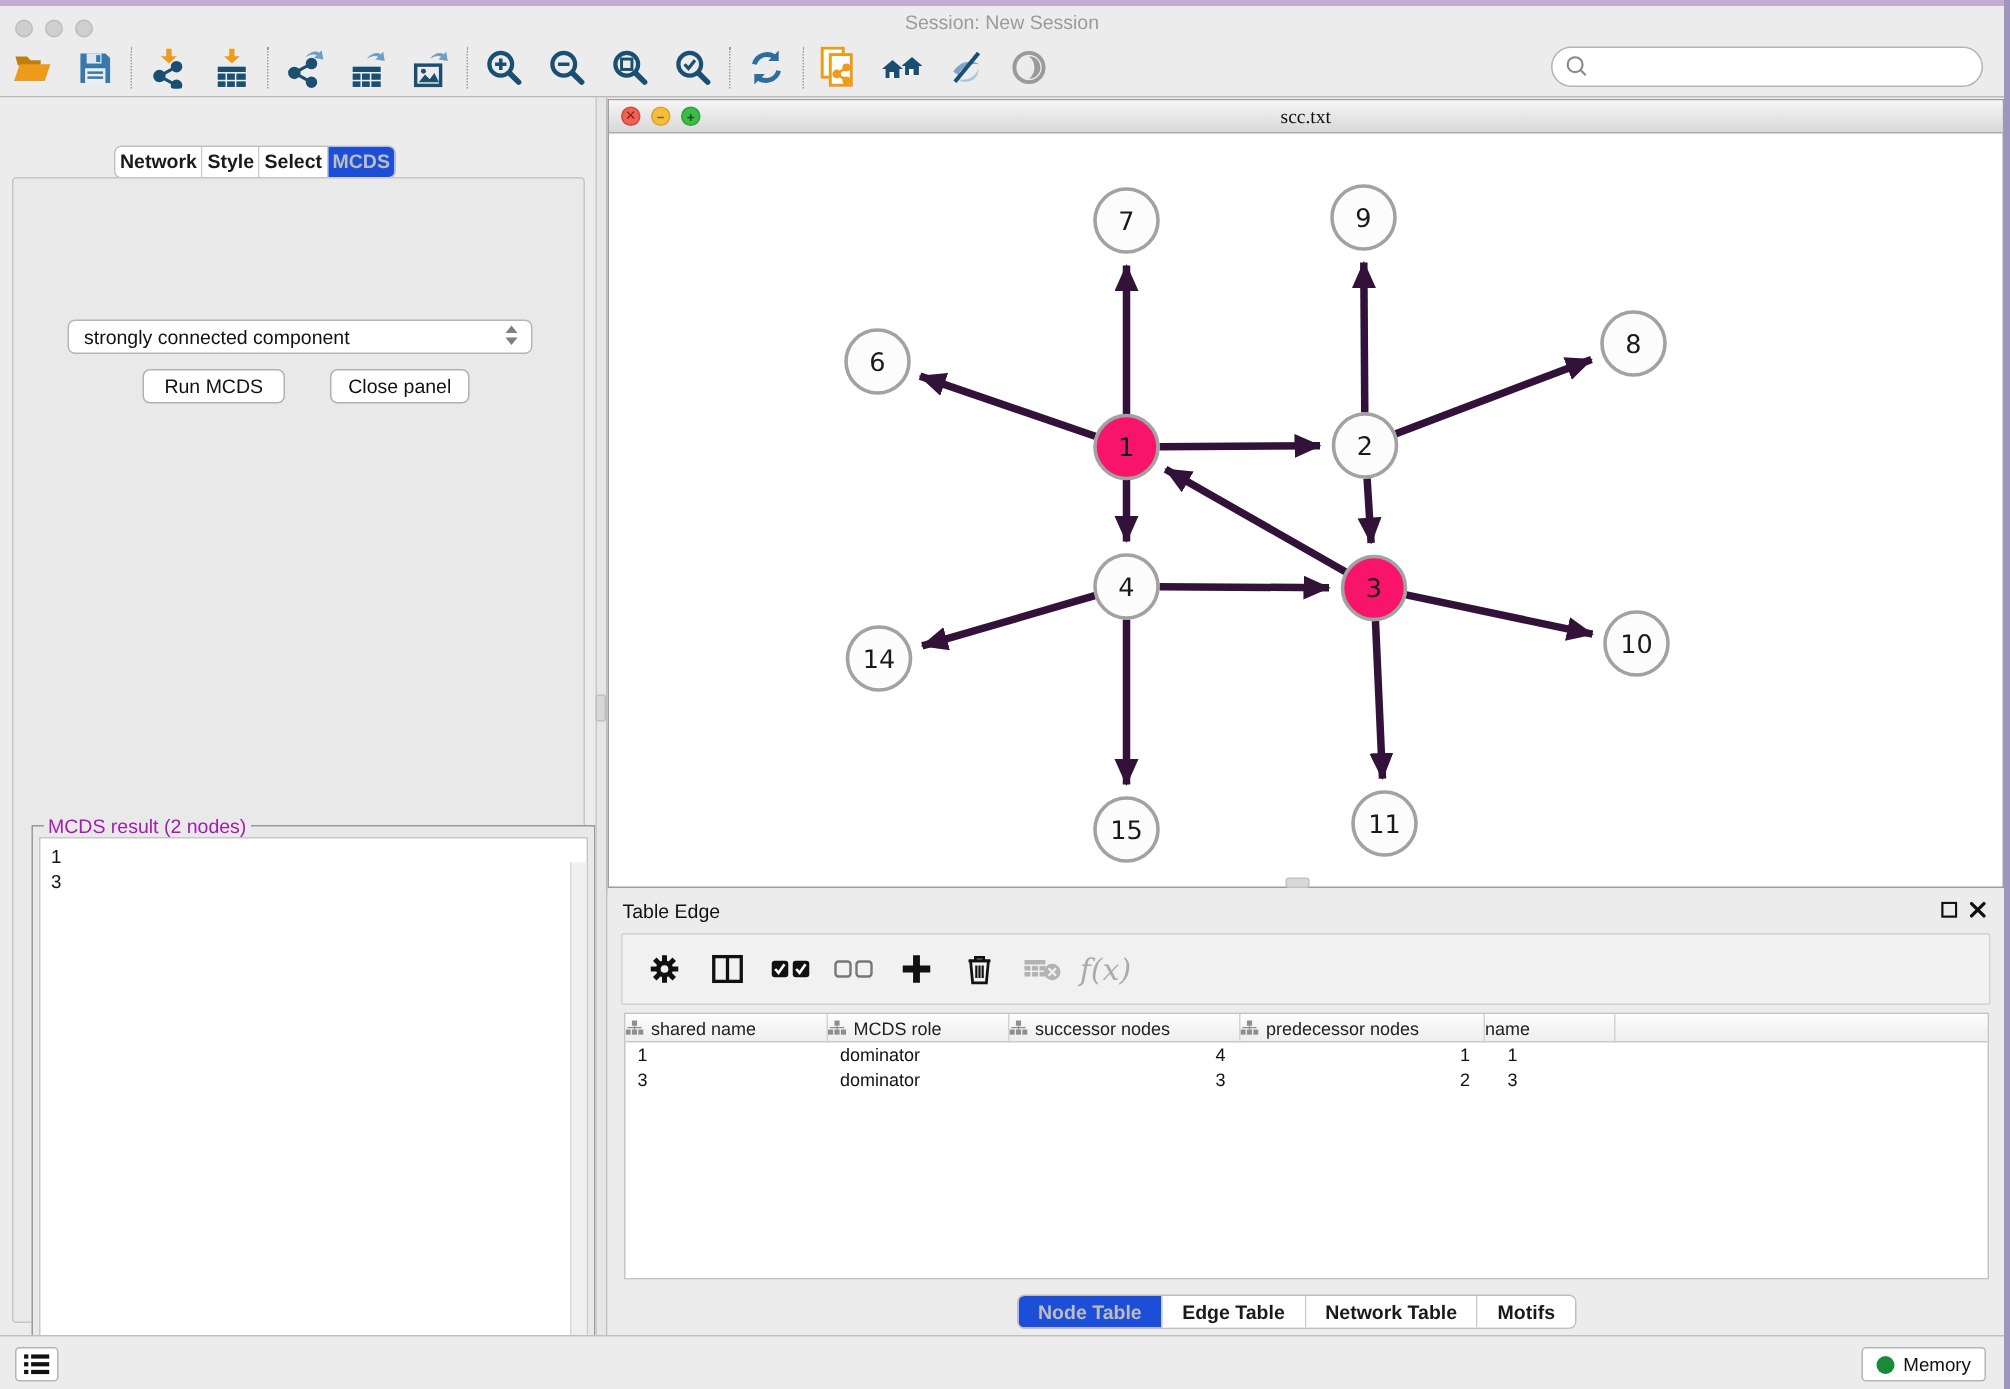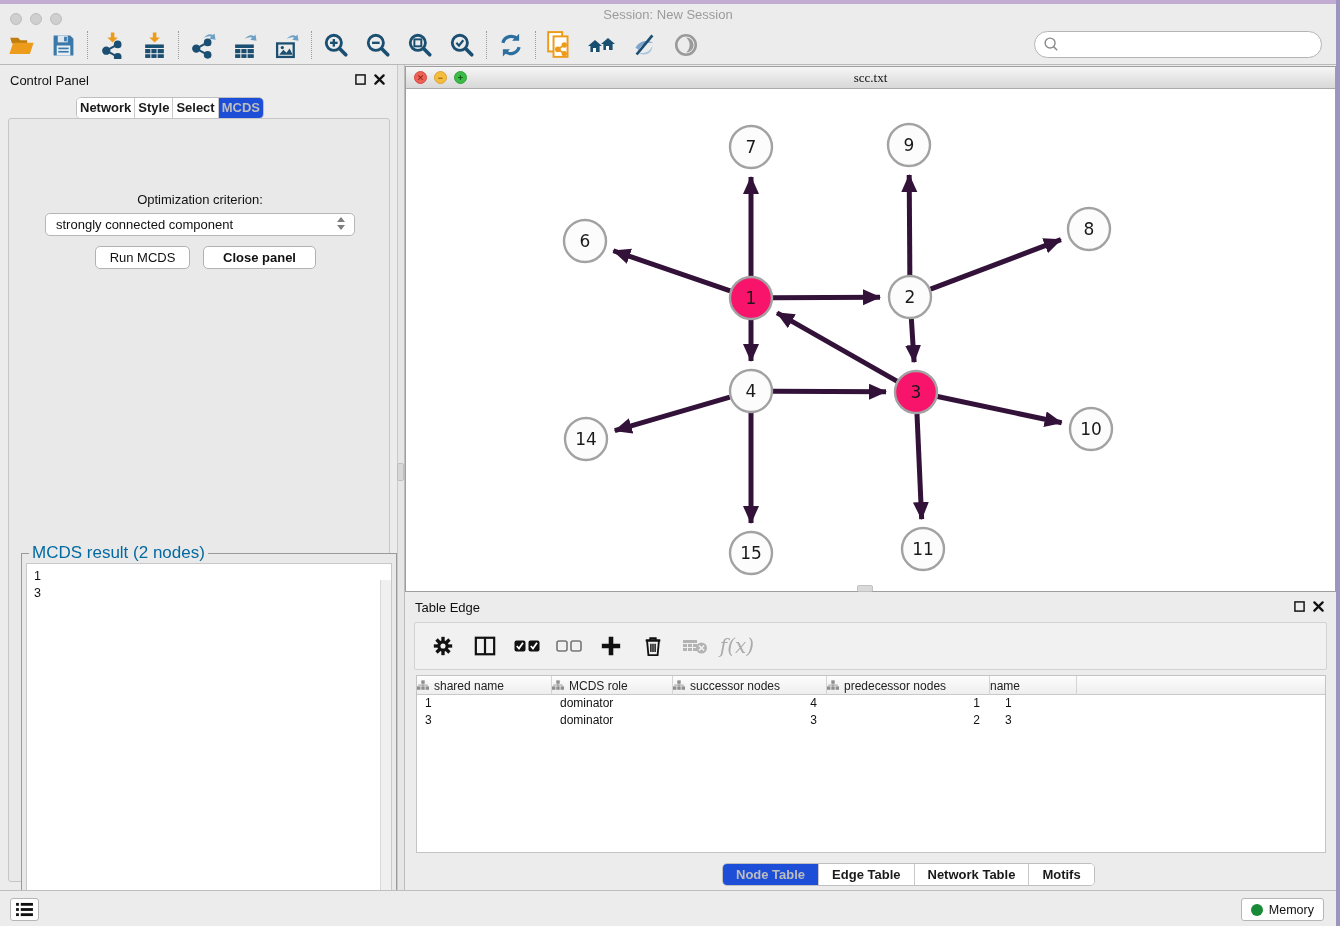--- a/index.html
+++ b/index.html
@@ -38,23 +38,23 @@
   .tabbar .tab.sel { background:#1d4ed8; color:#BDBDBD; }
   #cp-tabs { left:76px; top:32px; }
   #cp-body { left:8px; top:53px; width:382px; height:764px; background:#E9E9E9; border:1px solid #C6C6C6; border-radius:3px; }
   #opt-label { left:0; top:73px; width:382px; text-align:center; font-size:13px; color:#111; }
   #criterion-select { left:36px; top:94px; width:310px; height:23px; background:#FFF; border:1px solid #B6B6B6; border-radius:5px; font-size:13px; color:#111; line-height:21px; padding-left:10px; }
   #criterion-stepper { position:absolute; right:9px; top:3px; display:flex; flex-direction:column; gap:3px; }
   .tri-up { width:0;height:0;border-left:4px solid transparent;border-right:4px solid transparent;border-bottom:5px solid #7F7F7F; }
   .tri-dn { width:0;height:0;border-left:4px solid transparent;border-right:4px solid transparent;border-top:5px solid #7F7F7F; }
   .btn { background:#FFF; border:1px solid #B2B2B2; border-radius:5px; font-size:13px; color:#111; height:23px; line-height:21px; text-align:center; }
   #run-btn { left:86px; top:127px; width:95px; }
-  #closepanel-btn { left:194px; top:127px; width:113px;font-weight:bold; }
+  #closepanel-btn { left:211px; top:127px; width:93px; }
   #mcds-fieldset { left:12px; top:424px; width:376px; height:378px; border:1px solid #9A9A9A; background:#E9E9E9; padding:0 4px 4px 4px; }
-  #mcds-fieldset legend { font-size:17px; color:#0369a1; padding:0 3px; margin-left:3px; }
+  #mcds-fieldset legend { font-size:13px; color:#a21caf; padding:0 3px; margin-left:3px; }
   #mcds-textarea { width:100%; height:356px; background:#FFF; border:1px solid #C8C8C8; position:relative; font-size:12.5px; color:#111; padding:4px 0 0 7px; line-height:17px; white-space:pre; }
   #mcds-scrollbar { position:absolute; right:0; top:0; width:11px; height:100%; background:#F0F0F0; border-left:1px solid #D8D8D8; }
 
   
   #vsplit { left:397px; top:65px; width:8px; height:825px; background:#E6E6E6; border-left:1px solid #C9C9C9; border-right:1px solid #BDBDBD; }
   #vsplit-grip { left:-1px; top:398px; width:7px; height:18px; background:#D7D7D7; border:1px solid #BFBFBF; border-radius:2px; }
   #hsplit-grip { left:857px; top:585px; width:16px; height:7px; background:#D9D9D9; border:1px solid #C2C2C2; border-radius:2px; }
 
   
   #netwin { left:405px; top:66px; width:931px; height:526px; border:1px solid #9E9E9E; background:#FFF; }
@@ -75,21 +75,21 @@
   .tp-btn { width:36px; height:36px; display:flex; align-items:center; justify-content:center; }
   .fx { font-family:"DejaVu Serif",serif; font-style:italic; font-size:20px; color:#ABABAB; }
   #tp-table { left:11px; top:79px; width:910px; height:178px; background:#FFF; border:1px solid #C4C4C4; overflow:hidden; }
   .thead { display:flex; height:19px; background:linear-gradient(#FDFDFD,#EEEEEE); border-bottom:1px solid #C9C9C9; }
   .th { display:flex; align-items:center; justify-content:flex-start; gap:5px; font-size:12px; color:#222; border-right:1px solid #D4D4D4; height:19px; }
   .trow { display:flex; height:17px; font-size:12px; color:#111; }
   .td { height:17px; line-height:17px; overflow:hidden; }
   .td.l { text-align:left; padding-left:8px; }
   .td.r { text-align:right; padding-right:10px; }
   .td.n { text-align:left; padding-left:15px; }
-  #tp-tabs { left:273px; top:267px;margin-left:44px; }
+  #tp-tabs { left:273px; top:267px; }
   #tp-tabs .tab { padding:0 13px; height:21px; line-height:21px; }
 
   
   #statusbar { left:0; top:890px; width:1336px; height:36px; background:#ECECEC; border-top:1px solid #BFBFBF; }
   #menu-btn { left:10px; top:7px; width:29px; height:23px; background:#FFF; border:1px solid #B6B6B6; border-radius:3px; display:flex; align-items:center; justify-content:center; }
   #memory-btn { right:12px; top:7px; height:23px; background:#FFF; border:1px solid #B6B6B6; border-radius:3px; display:flex; align-items:center; gap:6px; padding:0 9px; font-size:12.5px; color:#111; }
   #memory-dot { width:12px; height:12px; border-radius:50%; background:#188A38; }
 </style>
 </head>
 <body>
@@ -262,39 +262,27 @@
   <div id="search-wrap">
     <svg id="search-glyph" class="abs" width="17" height="17" viewBox="0 0 24 24">
         <circle cx="10" cy="10" r="7" fill="none" stroke="#8A8A8A" stroke-width="2"></circle>
         <line x1="15" y1="15" x2="20" y2="20" stroke="#8A8A8A" stroke-width="2"></line>
       </svg>
     <input id="search-input" placeholder="" style="">
   </div>
 </div>
 
 <div id="control-panel" class="abs">
-  <div id="cp-header" class="abs">
-    <div id="cp-title" class="abs">Control Panel</div>
-    <div id="cp-icons" class="abs panel-icons">
-      <svg width="11" height="11" viewBox="0 0 12 12">
-          <rect x="1" y="1" width="10" height="10" fill="none" stroke="#111" stroke-width="1.6"></rect>
-        </svg>
-      <svg width="11" height="11" viewBox="0 0 12 12">
-          <path d="M1.5 1.5l9 9M10.5 1.5l-9 9" stroke="#111" stroke-width="2.4" stroke-linecap="round"></path>
-        </svg>
-    </div>
-  </div>
   <div id="cp-tabs" class="abs tabbar">
     <div class="tab">Network</div>
     <div class="tab">Style</div>
     <div class="tab">Select</div>
     <div class="tab sel">MCDS</div>
   </div>
   <div id="cp-body" class="abs">
-    <div id="opt-label" class="abs">Optimization criterion:</div>
     <div id="criterion-select" class="abs">
       <span>strongly connected component</span>
       <span id="criterion-stepper">
           <span class="tri-up"></span>
           <span class="tri-dn"></span>
         </span>
     </div>
     <div id="run-btn" class="abs btn">Run MCDS</div>
     <div id="closepanel-btn" class="abs btn">Close panel</div>
     <fieldset id="mcds-fieldset" class="abs">

